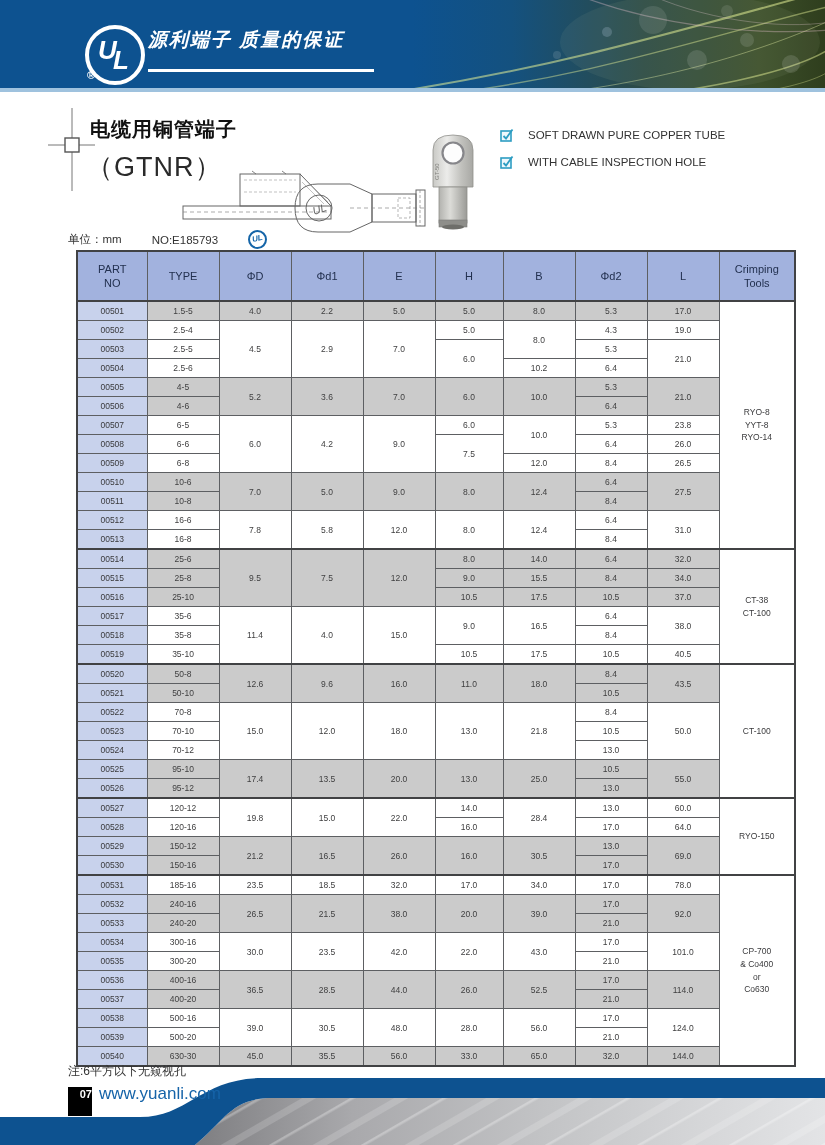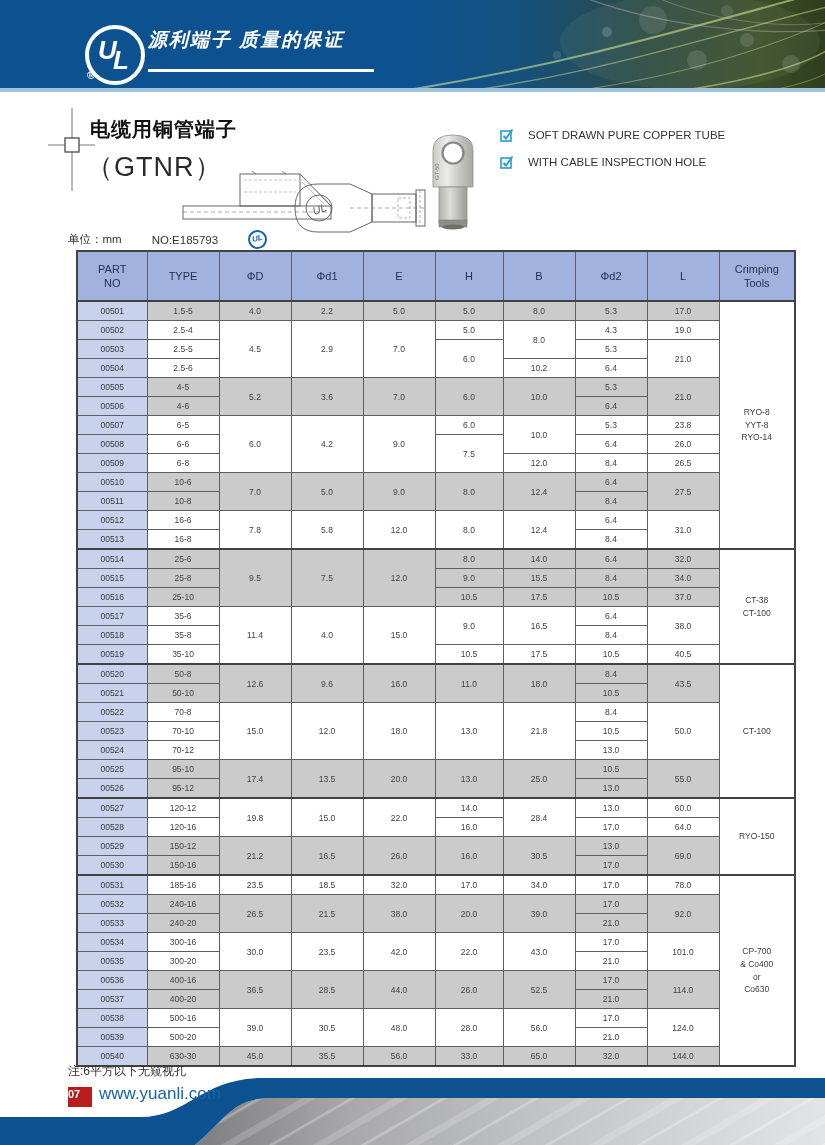--- a/index.html
+++ b/index.html
@@ -50,22 +50,22 @@
   table.spec td.part{background:#c8d2ec !important;color:#3a3a3c;}
   table.spec td.crimp{background:#ffffff !important;white-space:pre-line;line-height:1.5;font-size:8.5px;color:#3a3a3c;}
   tr.gstart td{border-top:2px solid #414244;}
   col.c0{width:70px;} col.c1{width:72px;} col.c2{width:72px;} col.c3{width:72px;} col.c4{width:72px;}
   col.c5{width:68px;} col.c6{width:72px;} col.c7{width:72px;} col.c8{width:72px;} col.c9{width:76px;}
 
   .note{position:absolute;left:68px;top:1063px;font-size:12px;color:#333;}
 
   
   .footer-art{position:absolute;left:0;top:1060px;pointer-events:none;}
-  .page-no{position:absolute;left:68px;top:1087px;width:24px;height:20px;background:#b91c1c;color:#fff;
-           font-size:11px;font-weight:bold;text-align:left;line-height:15px;}
+  .page-no{position:absolute;left:68px;top:1087px;width:24px;height:29px;background:#000000;color:#fff;
+           font-size:11px;font-weight:bold;text-align:right;line-height:15px;}
   .site{position:absolute;left:99px;top:1084px;font-size:17px;color:#1563a8;text-decoration:none;}
 </style>
 </head>
 <body>
 
 <div class="page">
 
   <div class="banner">
     <svg class="banner-swoosh" width="430" height="88" viewBox="0 0 430 88">
       <ellipse cx="295" cy="42" rx="130" ry="48" fill="rgba(190,205,165,0.08)"></ellipse>

